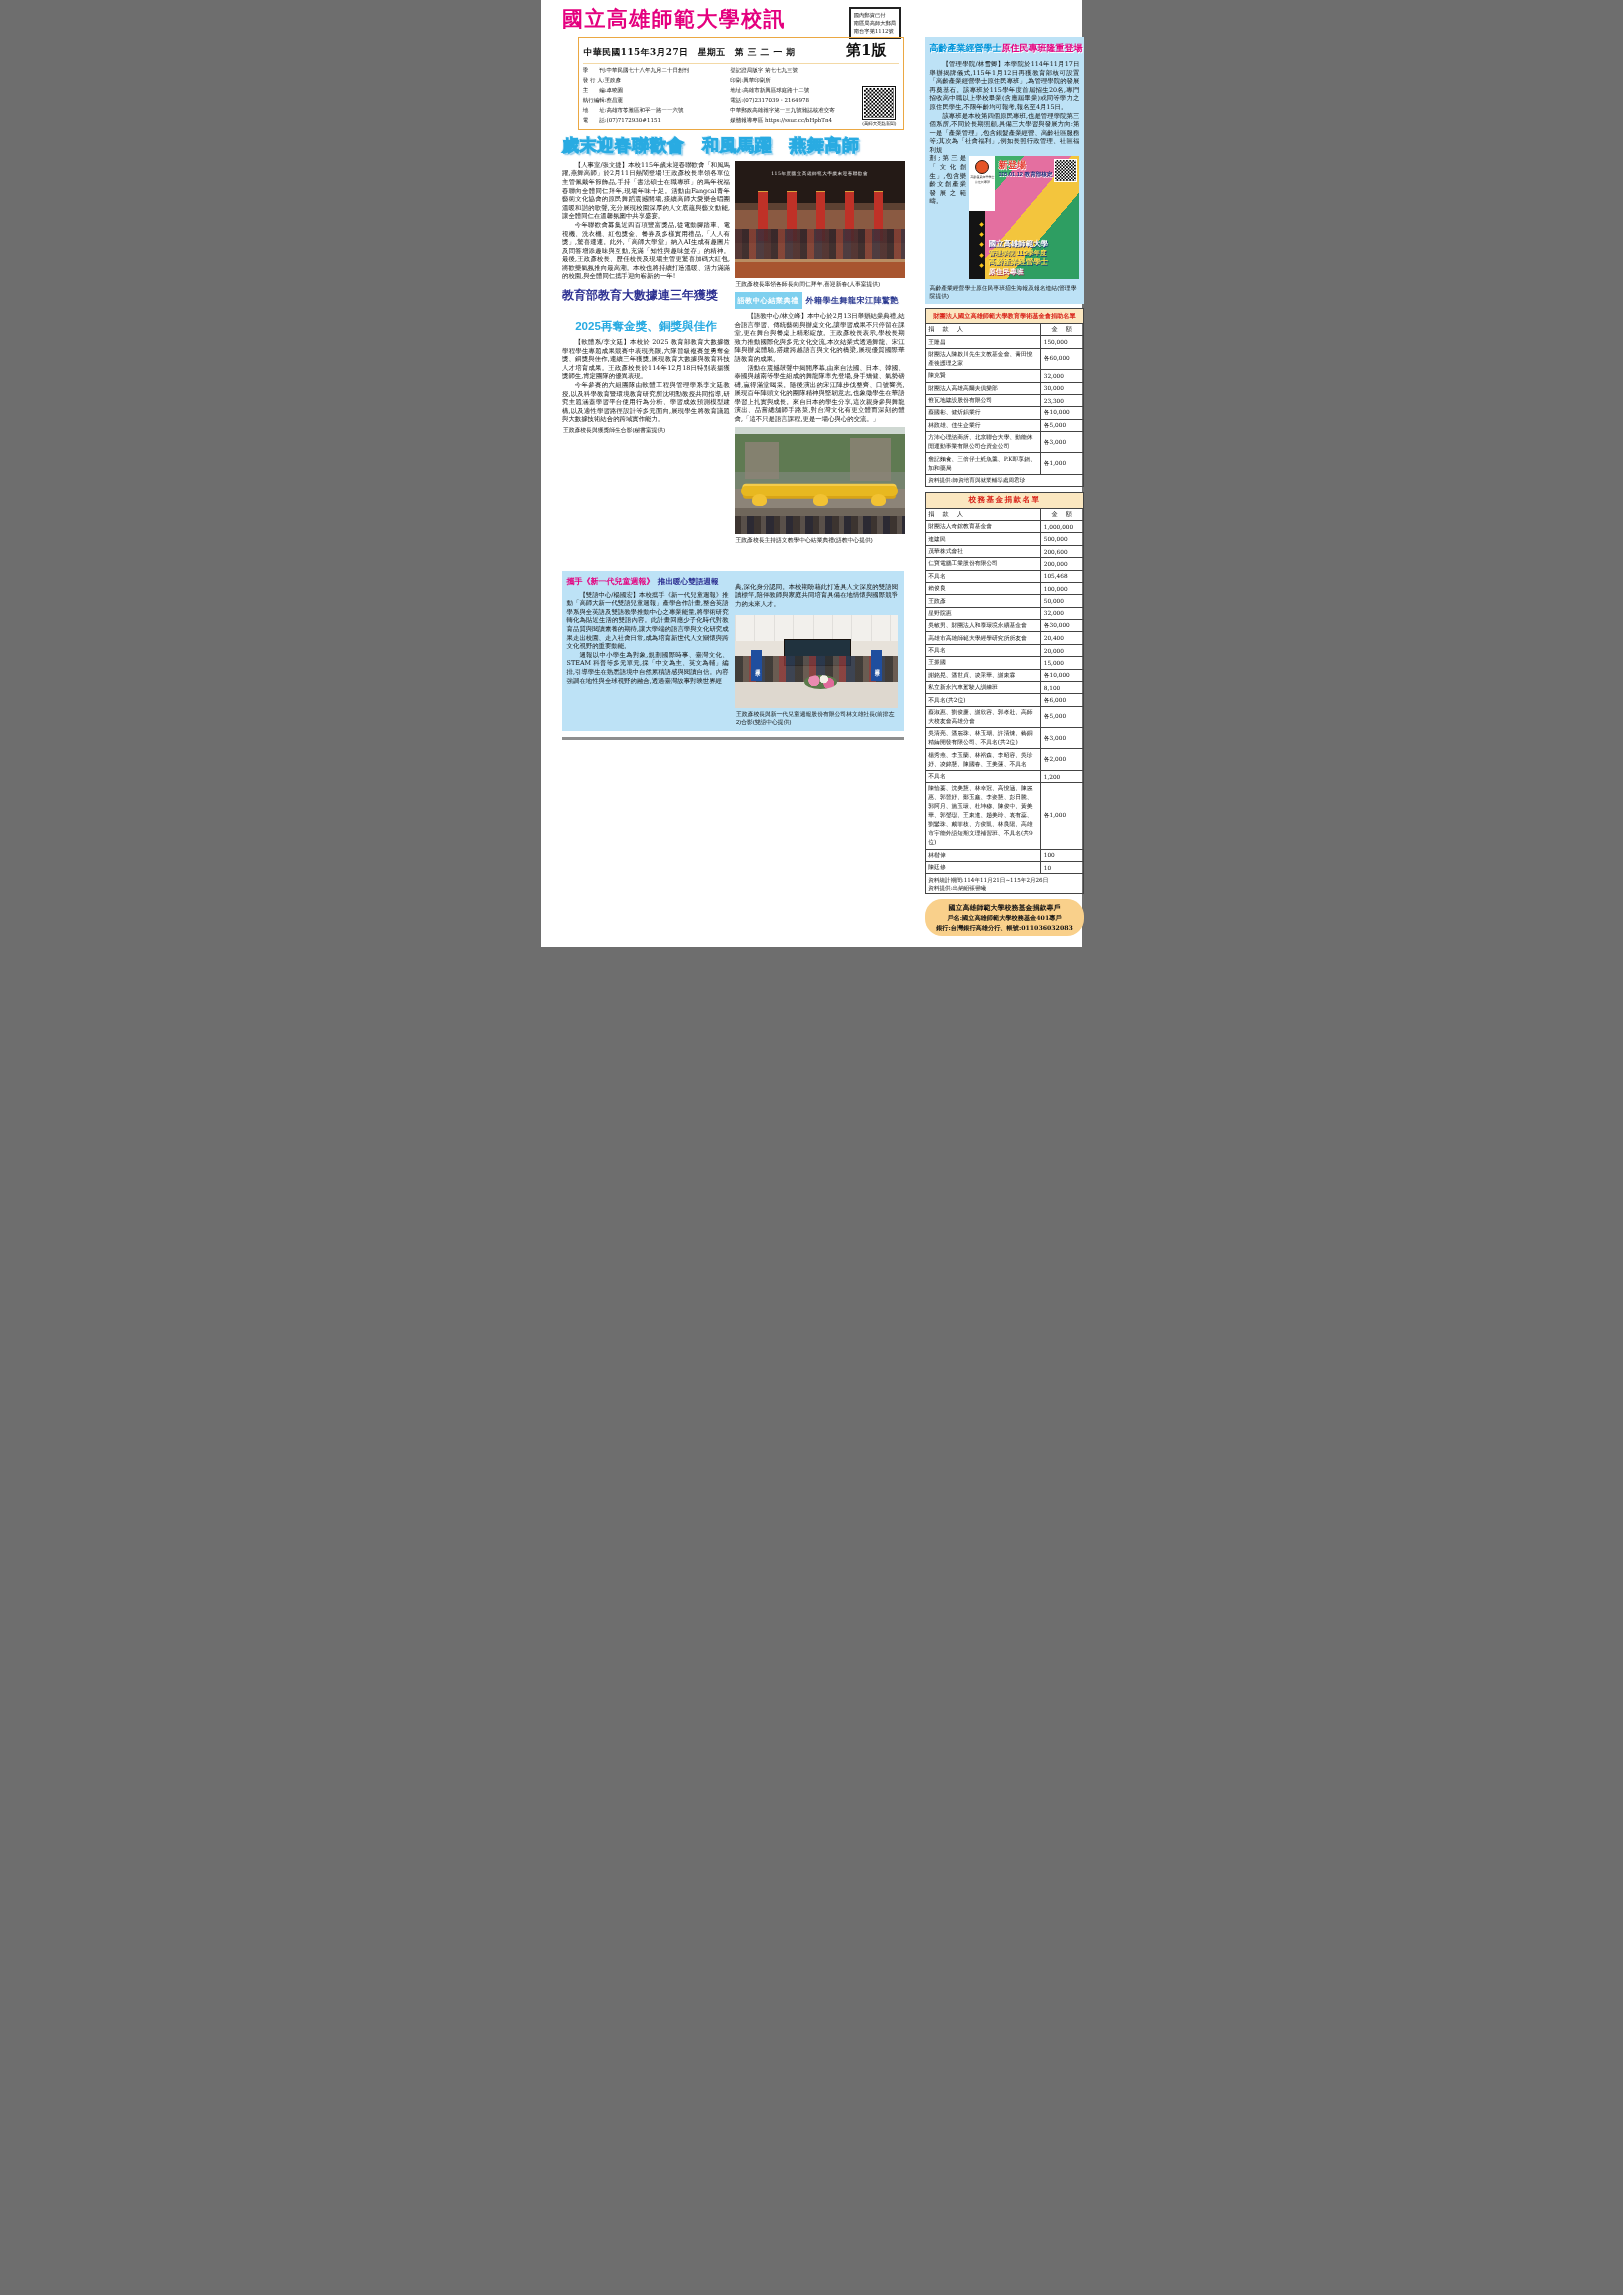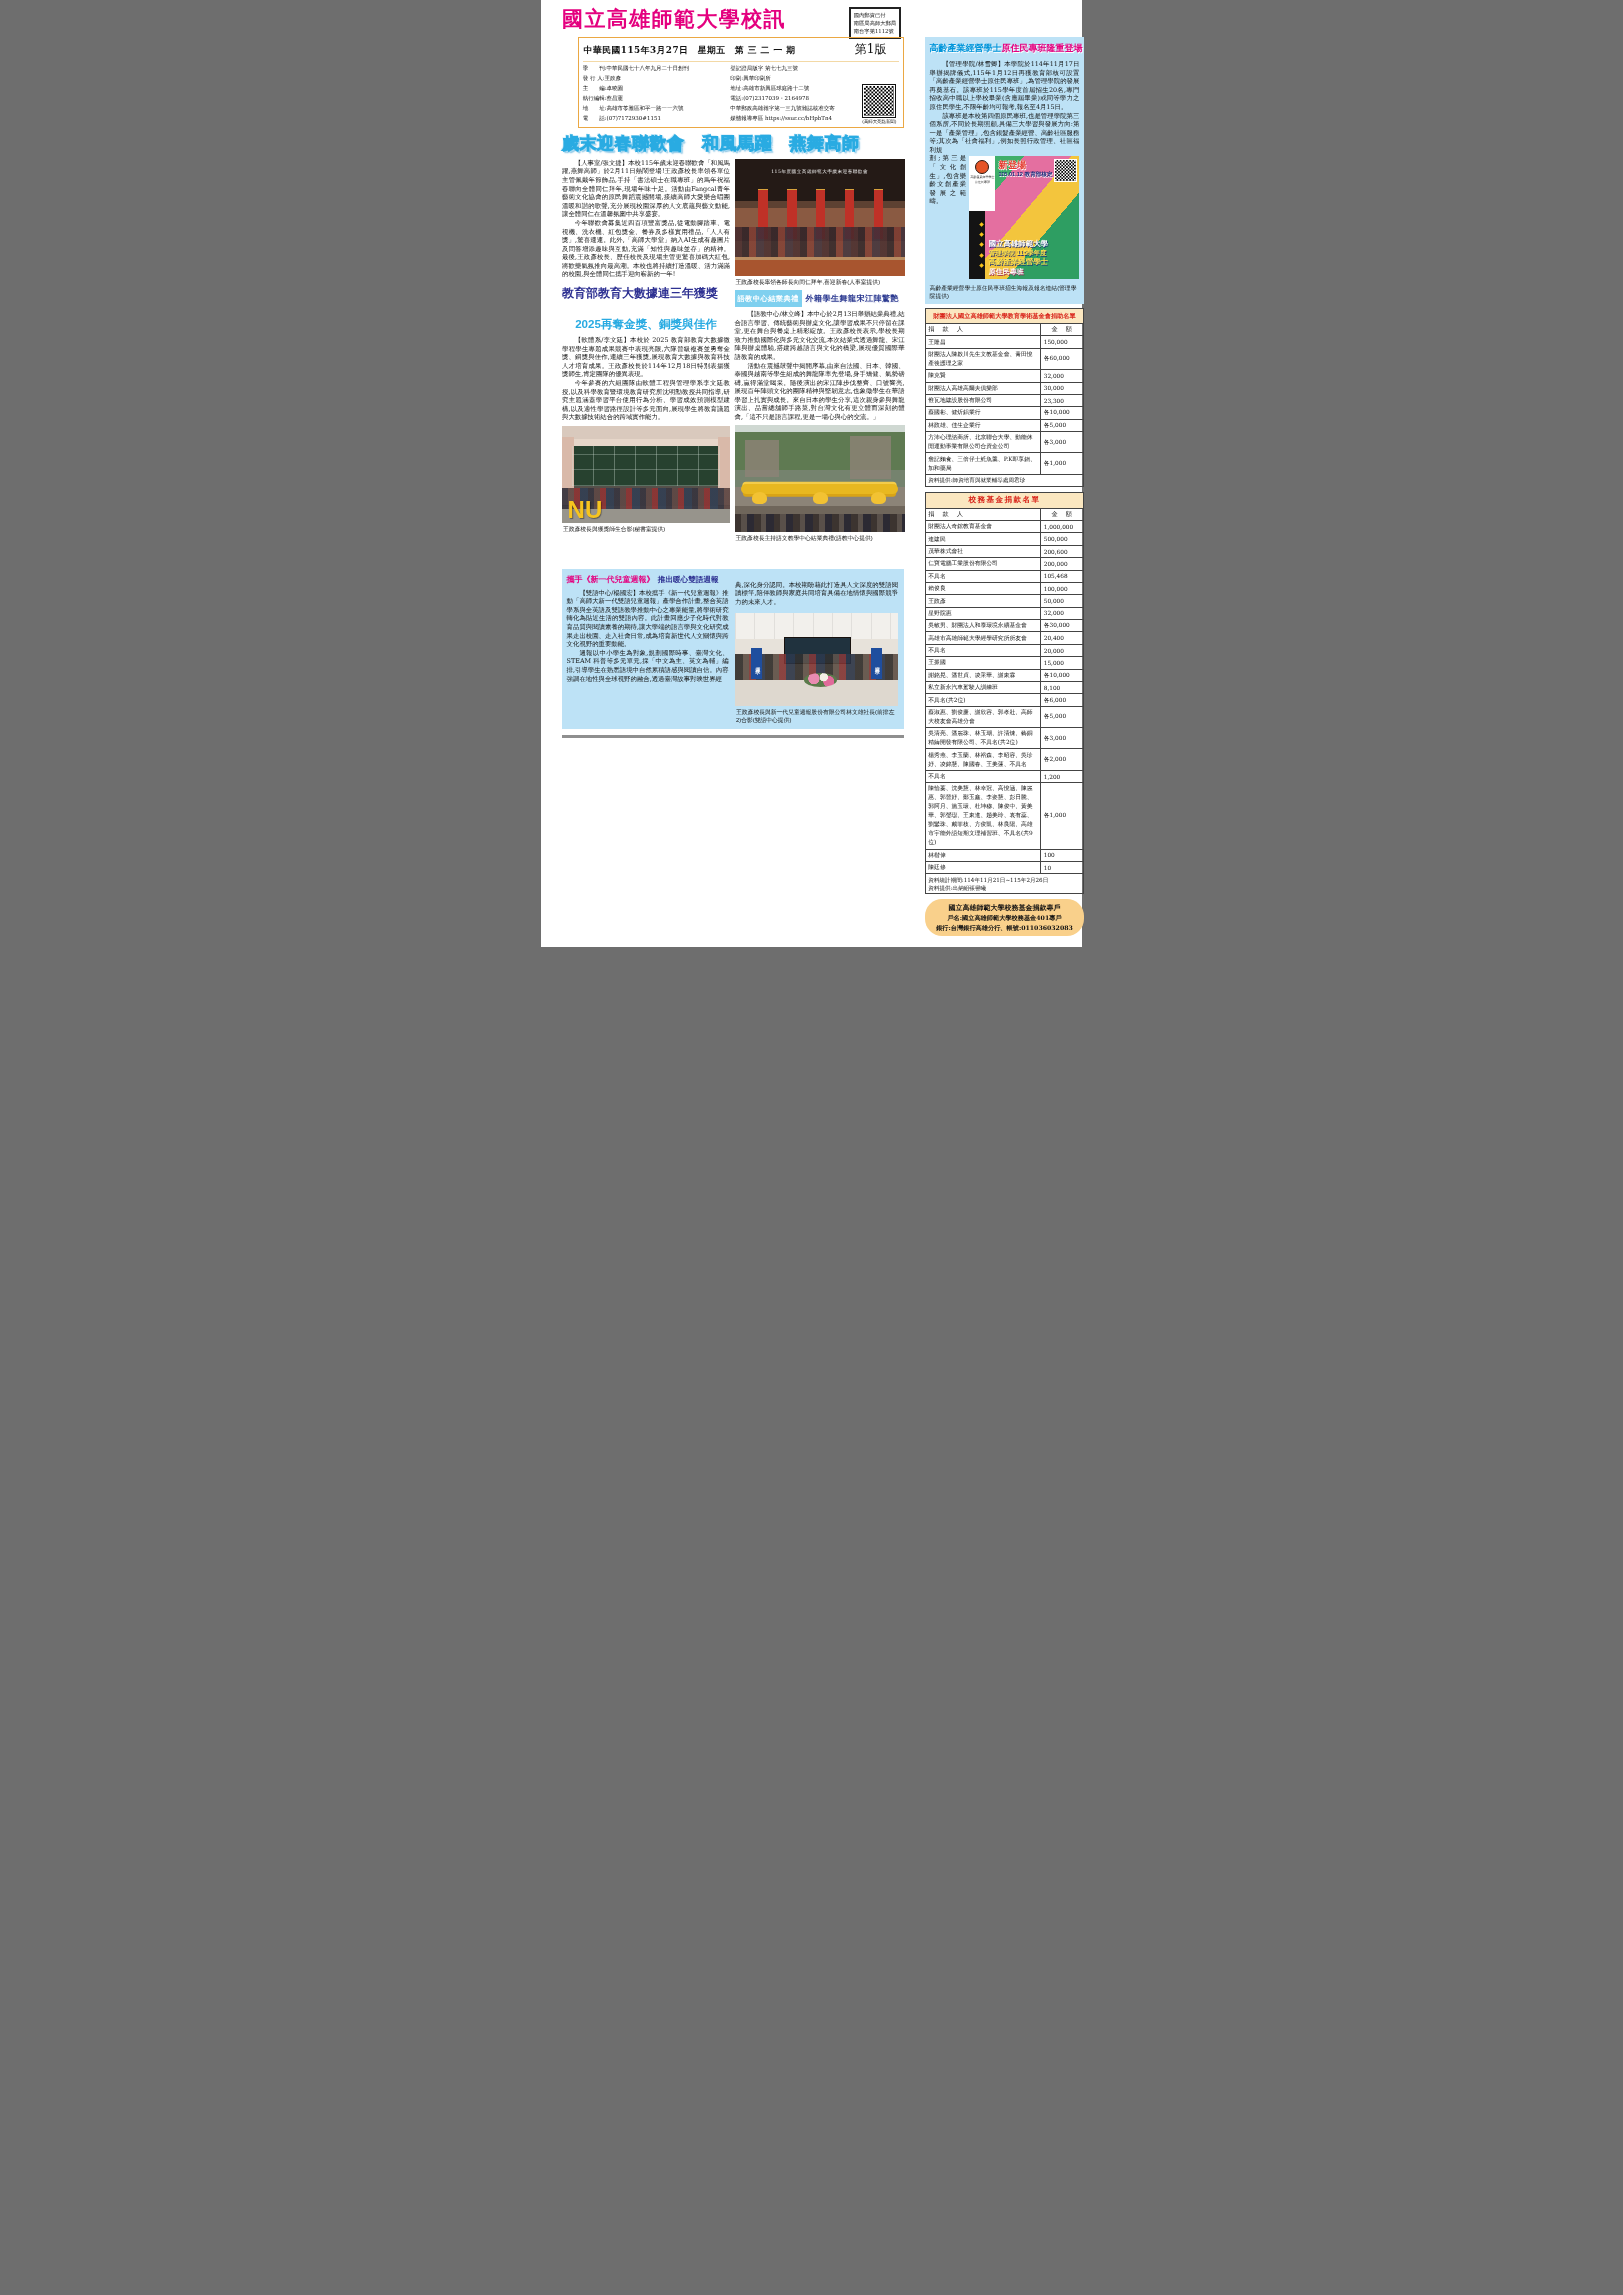--- a/index.html
+++ b/index.html
@@ -11,21 +11,21 @@
 
   
   .masthead{display:flex;justify-content:space-between;align-items:flex-start;margin-bottom:2.8px;height:28px;}
   .paper-title{font-size:21px;font-weight:bold;color:#e4007f;letter-spacing:1.4px;line-height:1.15;white-space:nowrap;}
   .stamp{border:0.5px solid #222;outline:0.5px solid #222;outline-offset:0.9px;padding:1.4px 3.2px;font-size:5.3px;line-height:1.55;margin:1.9px 3.7px 0 0;background:#fff;}
 
   
   .info-box{border:0.9px solid #eba843;padding:2.3px 3.7px 3.2px;position:relative;margin-left:16px;}
   .dateline-row{display:flex;justify-content:space-between;align-items:baseline;border-bottom:0.9px solid #f3d9a6;padding:0.9px 0.9px 2.3px;}
   .dateline{font-size:8.8px;font-weight:bold;letter-spacing:0.5px;white-space:nowrap;}
-  .edition{font-size:12px;font-weight:normal;margin-right:12px;}
+  .edition{font-size:15px;font-weight:bold;margin-right:12px;}
   .info-cols{display:flex;gap:5.6px;padding-top:2.3px;}
   .info-col{font-size:5.5px;line-height:1.8;}
   .info-col.l{width:142px;}
   .info-col.r{width:139px;}
   .info-row{white-space:nowrap;}
   .qr-wrap{position:absolute;right:3.7px;bottom:2.8px;width:40px;text-align:center;}
   .qr{width:30px;height:30px;margin:0 auto;background:repeating-conic-gradient(#000 0% 25%,#fff 0% 50%) 0 0/3.7px 3.7px;outline:0.5px solid #111;border:1.4px solid #fff;}
   .qr-caption{font-size:4.4px;margin-top:1.4px;white-space:nowrap;}
   .media-link{color:#111;text-decoration:none;}
 
@@ -207,27 +207,20 @@
           <div class="body-text">
             <p>【人事室/張文捷】本校115年歲末迎春聯歡會「和風馬躍,燕舞高師」於2月11日熱鬧登場!王政彥校長率領各單位主管佩戴年節飾品,手持「書法碩士在職專班」的馬年祝福春聯向全體同仁拜年,現場年味十足。活動由Fangcal青年藝術文化協會的原民舞蹈震撼開場,接續高師大愛樂合唱團溫暖和諧的歌聲,充分展現校園深厚的人文底蘊與藝文動能,讓全體同仁在溫馨氛圍中共享盛宴。</p>
             <p>今年聯歡會募集近四百項豐富獎品,從電動腳踏車、電視機、洗衣機、紅包獎金、餐券及多樣實用禮品,「人人有獎」,驚喜連連。此外,「高師大學堂」納入AI生成有趣圖片及問答增添趣味與互動,充滿「知性與趣味並存」的精神。最後,王政彥校長、歷任校長及現場主管更驚喜加碼大紅包,將歡樂氣氛推向最高潮。本校也將持續打造溫暖、活力滿滿的校園,與全體同仁攜手迎向嶄新的一年!</p>
           </div>
           <div class="h2-1">教育部教育大數據連三年獲獎</div>
           <div class="h2-2">2025再奪金獎、銅獎與佳作</div>
           <div class="body-text">
             <p>【軟體系/李文廷】本校於 2025 教育部教育大數據微學程學生專題成果競賽中表現亮眼,六隊晉級複賽並勇奪金獎、銅獎與佳作,連續三年獲獎,展現教育大數據與教育科技人才培育成果。王政彥校長於114年12月18日特別表揚獲獎師生,肯定團隊的優異表現。</p>
             <p>今年參賽的六組團隊由軟體工程與管理學系李文廷教授,以及科學教育暨環境教育研究所沈明勳教授共同指導,研究主題涵蓋學習平台使用行為分析、學習成效預測模型建構,以及適性學習路徑設計等多元面向,展現學生將教育議題與大數據技術結合的跨域實作能力。</p>
           </div>
-          <div class="photo photo-nu" style="margin-top:3.7px;">
-            <div class="pillar" style="left:0;"></div>
-            <div class="pillar" style="right:0;"></div>
-            <div class="glass"></div>
-            <div class="people"></div>
-            <div class="nu">NU</div>
-          </div>
           <div class="caption">王政彥校長與獲獎師生合影(秘書室提供)</div>
         </div>
 
         <div class="col-mid">
           <div class="photo photo-spring">
             <div class="overlay">115年度國立高雄師範大學歲末迎春聯歡會</div>
             <div class="banner-red" style="left:14%;"></div>
             <div class="banner-red" style="left:31%;"></div>
             <div class="banner-red" style="left:48%;"></div>
             <div class="banner-red" style="left:65%;"></div>

